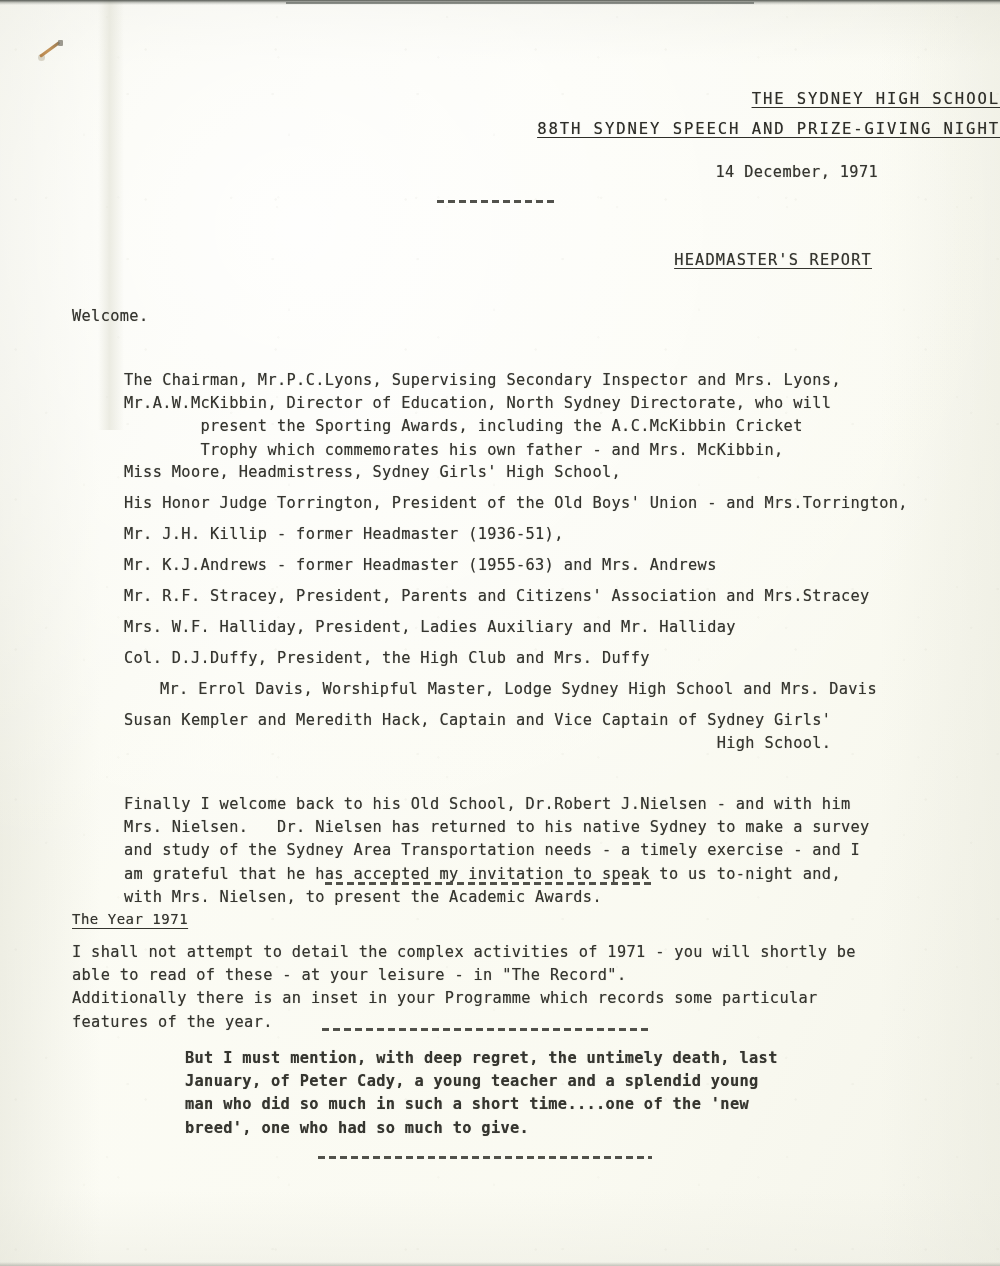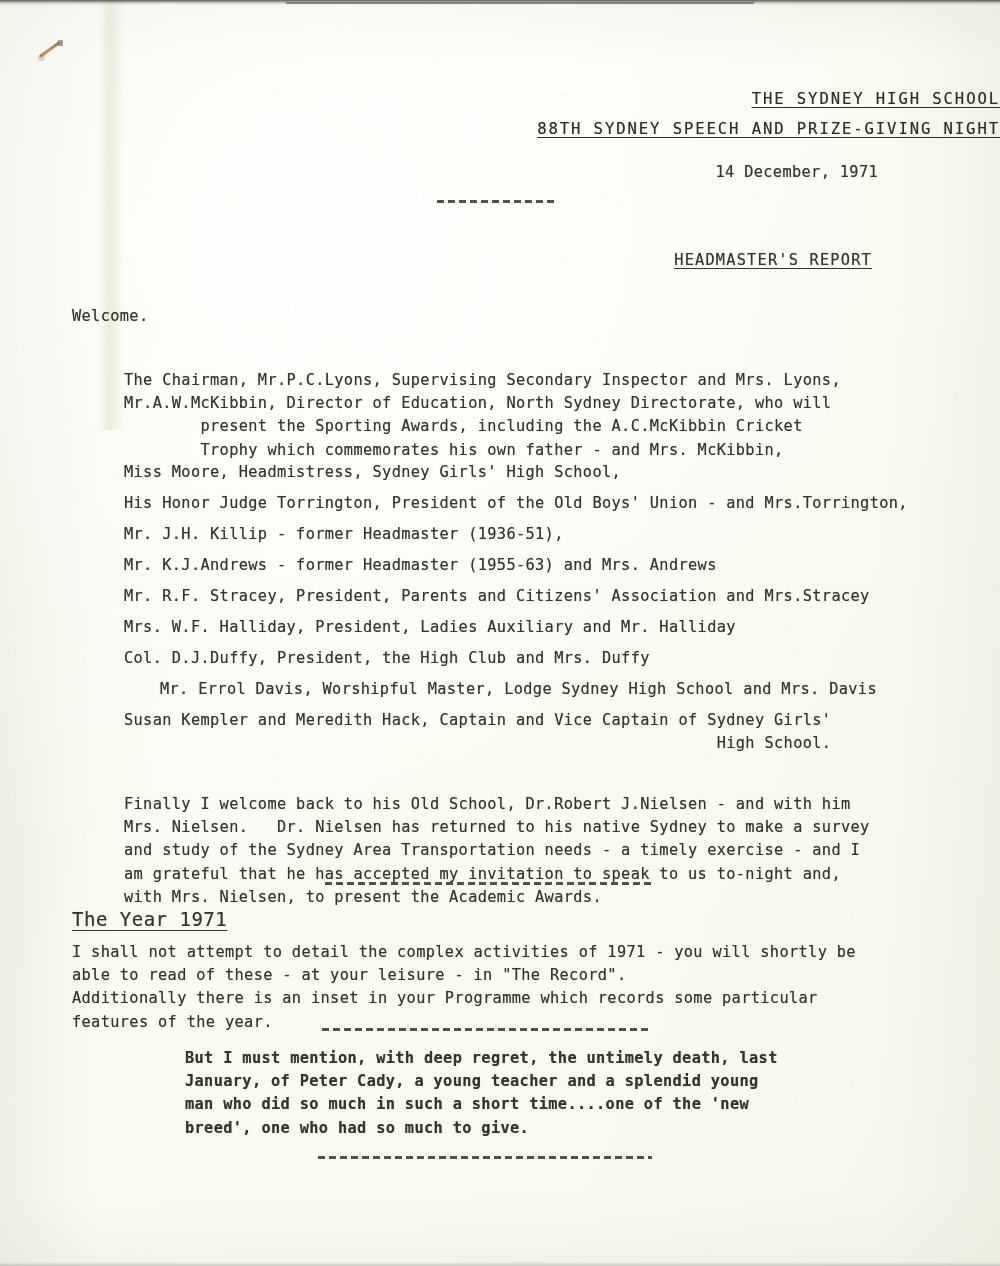--- a/index.html
+++ b/index.html
@@ -147,21 +147,21 @@
     height: 3px;
     background-image: repeating-linear-gradient(
       90deg,
       #3a3a34 0px, #3a3a34 7px,
       rgba(0,0,0,0) 7px, rgba(0,0,0,0) 11px
     );
     opacity: 0.88;
   }
 
   .sect-head {
-    font-size: 19px;
+    font-size: 14px;
     letter-spacing: 0.5px;
     text-decoration: underline;
     text-underline-offset: 4px;
   }
 </style>
 </head>
 <body>
 
 <div id="page">
 

